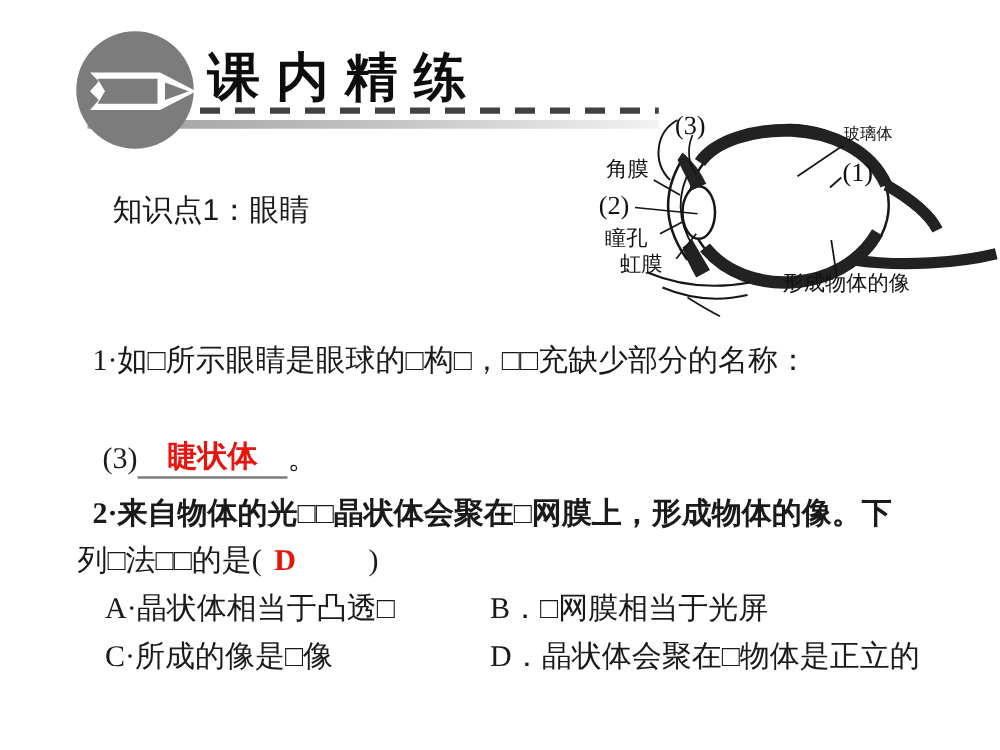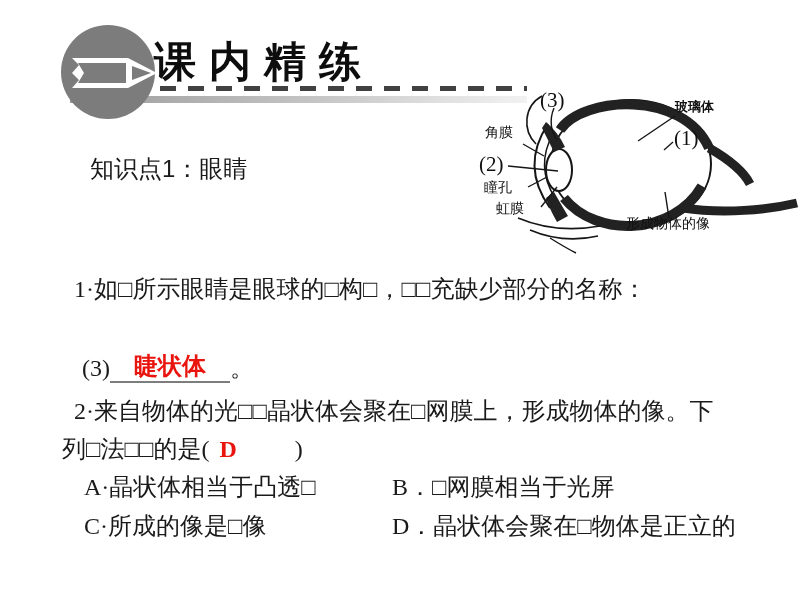--- a/index.html
+++ b/index.html
@@ -16,38 +16,38 @@
   .blank{display:inline-block;border-bottom:2px solid #7d7d7d;text-align:center;
          vertical-align:bottom;line-height:1.15;}
   .red{color:#e8140d;}
   .ans{font-weight:bold;font-family:"Liberation Sans","DejaVu Sans",sans-serif;}
   .ansletter{font-weight:bold;margin:0 58px 0 10px;}
   .sep-gap{margin-right:10px;}
   
   #diagram{width:322px;height:168px;}
   .dlabel{position:absolute;white-space:nowrap;color:#111;
           font-family:"Liberation Serif","DejaVu Serif",serif;}
-  .fs21{font-size:21px;} .fs18{font-size:14px;} .fs14{font-size:13px;}
+  .fs21{font-size:21px;} .fs18{font-size:17px;} .fs14{font-size:13px;}
 </style>
 </head>
 <body>
 
 <div id="page">
 
   <div class="abs hdr-bar" style="left:70px;top:96px;width:457px;"></div>
   <div class="abs hdr-dashes" style="left:132px;top:86px;width:395px;"></div>
 
   <svg class="abs" style="left:56px;top:20px;" width="104" height="104" viewBox="0 0 104 104">
     <circle cx="52" cy="52" r="47" fill="#7c7c7c"></circle>
     <path d="M 16,38 H 72 L 101,53 L 72,68 H 16 L 23,60 L 16,53 L 23,45 Z" fill="#ffffff"></path>
     <path d="M 22,43 H 70 V 63 H 22 L 28,53 Z" fill="#7c7c7c"></path>
     <path d="M 76,46 L 95,53 L 76,60 Z" fill="#7c7c7c"></path>
   </svg>
 
-  <div class="abs hdr-title" style="left:154px;top:34px;">课内精练</div>
+  <div class="abs hdr-title" style="left:166px;top:34px;">课内精练</div>
 
   <div class="abs" id="diagram" style="left:478px;top:86px;">
 
     <svg width="322" height="168" viewBox="0 0 322 168">
 
       <ellipse cx="153" cy="78" rx="80" ry="64" fill="#ffffff" stroke="#161616" stroke-width="2"></ellipse>
 
       <path d="M 82,44 C 105,10 205,4 231,62" fill="none" stroke="#222" stroke-width="10"></path>
       <path d="M 86,112 C 118,152 195,150 224,100" fill="none" stroke="#222" stroke-width="10"></path>
 
@@ -71,39 +71,39 @@
       <path d="M 197,30 L 160,55" stroke="#161616" stroke-width="1.4"></path>
       <path d="M 195,56 L 186,64" stroke="#161616" stroke-width="1.4"></path>
       <path d="M 191,132 L 187,106" stroke="#161616" stroke-width="1.4"></path>
 
       <path d="M 40,132 Q 78,148 122,140" fill="none" stroke="#161616" stroke-width="1.6"></path>
       <path d="M 52,144 Q 85,158 120,150" fill="none" stroke="#161616" stroke-width="1.6"></path>
       <path d="M 72,152 Q 88,162 98,167" fill="none" stroke="#161616" stroke-width="1.4"></path>
     </svg>
 
     <div class="dlabel fs21" style="left:62px;top:2px;">(3)</div>
-    <div class="dlabel fs14" style="left:197px;top:12px;font-weight:bold;">玻璃体</div>
+    <div class="dlabel fs14" style="left:197px;top:12px;">玻璃体</div>
     <div class="dlabel fs18" style="left:7px;top:38px;">角膜</div>
     <div class="dlabel fs21" style="left:196px;top:40px;">(1)</div>
     <div class="dlabel fs21" style="left:1px;top:66px;">(2)</div>
     <div class="dlabel fs18" style="left:6px;top:93px;">瞳孔</div>
     <div class="dlabel fs18" style="left:18px;top:114px;">虹膜</div>
     <div class="dlabel fs18" style="left:148px;top:129px;">形成物体的像</div>
   </div>
 
   <div class="abs line" style="left:90px;top:154px;font-family:'Liberation Sans','DejaVu Sans',sans-serif;">知识点1：眼睛</div>
 
   <div class="abs line" style="left:74px;top:274px;">1·如□所示眼睛是眼球的□构□，□□充缺少部分的名称：</div>
 
 
   <div class="abs line" style="left:82px;top:352px;">
     <span>(3)</span><span class="blank" style="width:120px;"><span class="red ans">睫状体</span></span><span>。</span>
   </div>
 
-  <div class="abs line" style="left:74px;top:396px;">2·来自物体的光□□晶状体会聚在□网膜上，形成物体的像。下</div>
+  <div class="abs line" style="left:74px;top:396px;font-weight:bold;">2·来自物体的光□□晶状体会聚在□网膜上，形成物体的像。下</div>
 
   <div class="abs line" style="left:84px;top:472px;">A·晶状体相当于凸透□</div>
 
   <div class="abs line" style="left:62px;top:434px;">
     <span>列□法□□的是(</span><span class="red ansletter">D</span><span>)</span>
   </div>
   <div class="abs line" style="left:392px;top:472px;">B．□网膜相当于光屏</div>
   <div class="abs line" style="left:84px;top:511px;">C·所成的像是□像</div>
   <div class="abs line" style="left:392px;top:511px;">D．晶状体会聚在□物体是正立的</div>
 

